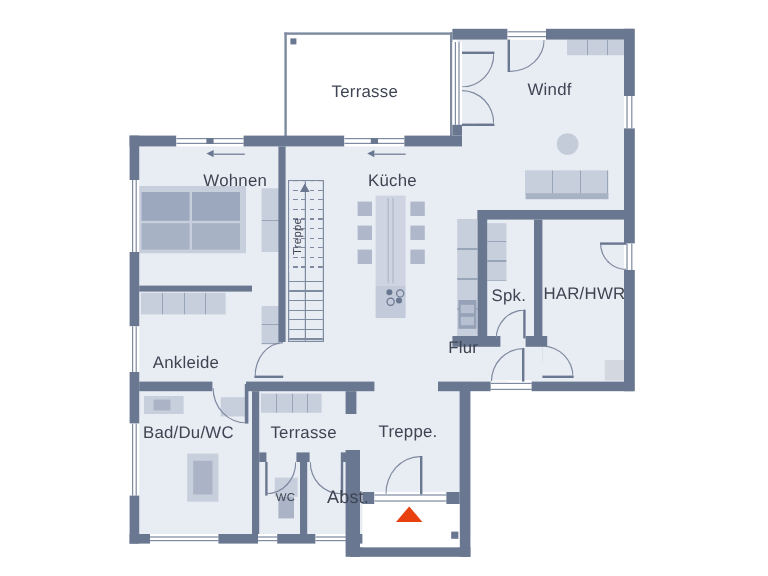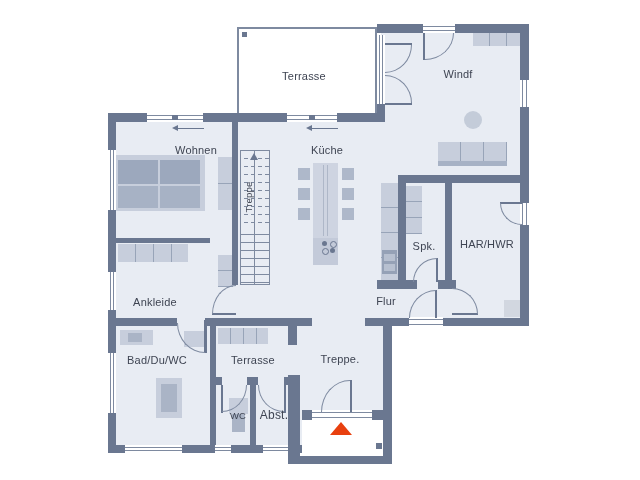--- a/index.html
+++ b/index.html
@@ -18,21 +18,21 @@
   .winH::before{top:2px}.winH::after{bottom:2px}
   .winV{position:absolute;background:#fff}
   .winV::before,.winV::after{content:"";position:absolute;top:0;bottom:0;width:1px;background:var(--line)}
   .winV::before{left:2px}.winV::after{right:2px}
   .arc{position:absolute;border:0 solid var(--line);box-sizing:border-box}
   .arc.tl{border-top-width:1px;border-left-width:1px;border-top-left-radius:100% 100%}
   .arc.tr{border-top-width:1px;border-right-width:1px;border-top-right-radius:100% 100%}
   .arc.bl{border-bottom-width:1px;border-left-width:1px;border-bottom-left-radius:100% 100%}
   .arc.br{border-bottom-width:1px;border-right-width:1px;border-bottom-right-radius:100% 100%}
   .leaf{position:absolute;background:var(--wall)}
-  .lbl{position:absolute;transform:translate(-50%,-50%);font-size:11px;color:var(--txt);white-space:nowrap;letter-spacing:.2px}
+  .lbl{position:absolute;transform:translate(-50%,-50%);font-size:14px;color:var(--txt);white-space:nowrap;letter-spacing:.2px}
   .lbl.vert{transform:translate(-50%,-50%) rotate(-90deg)}
   .sq{position:absolute;background:var(--wall)}
   .dot{position:absolute;border-radius:50%}
   .terrace{position:absolute;left:237px;top:27px;width:140px;height:90px;background:#fff;
            border:2px solid var(--line);border-bottom:none;box-sizing:border-box}
   .porch{position:absolute;left:302px;top:420px;width:81px;height:36px;background:#fff}
   .tri-entrance{position:absolute;left:330px;top:422px;width:0;height:0;
         border-left:11px solid transparent;border-right:11px solid transparent;border-bottom:13px solid var(--accent)}
   .tri-left{position:absolute;width:0;height:0;border-top:3px solid transparent;border-bottom:3px solid transparent;border-right:6px solid var(--wall)}
   .hline{position:absolute;height:1px;background:var(--wall)}
@@ -223,20 +223,20 @@
   <div class="sq" style="left:376px;top:443px;width:6px;height:6px"></div>
 
   <div class="lbl" style="left:304px;top:76px">Terrasse</div>
   <div class="lbl" style="left:458px;top:74px">Windf</div>
   <div class="lbl" style="left:196px;top:150px">Wohnen</div>
   <div class="lbl" style="left:327px;top:150px">Küche</div>
   <div class="lbl vert" style="left:248px;top:197px;font-size:9.5px">Treppe</div>
   <div class="lbl" style="left:424px;top:246px">Spk.</div>
   <div class="lbl" style="left:487px;top:244px">HAR/HWR</div>
   <div class="lbl" style="left:155px;top:302px">Ankleide</div>
-  <div class="lbl" style="left:386px;top:301px">Flur</div>
+  <div class="lbl" style="left:386px;top:289px">Flur</div>
   <div class="lbl" style="left:157px;top:360px">Bad/Du/WC</div>
   <div class="lbl" style="left:253px;top:360px">Terrasse</div>
   <div class="lbl" style="left:340px;top:359px">Treppe.</div>
   <div class="lbl" style="left:238px;top:415px;font-size:9.5px">WC</div>
-  <div class="lbl" style="left:274px;top:415px;font-size:12px">Abst.</div>
+  <div class="lbl" style="left:290px;top:415px;font-size:15px">Abst.</div>
 
 </div>
 
 </body></html>

